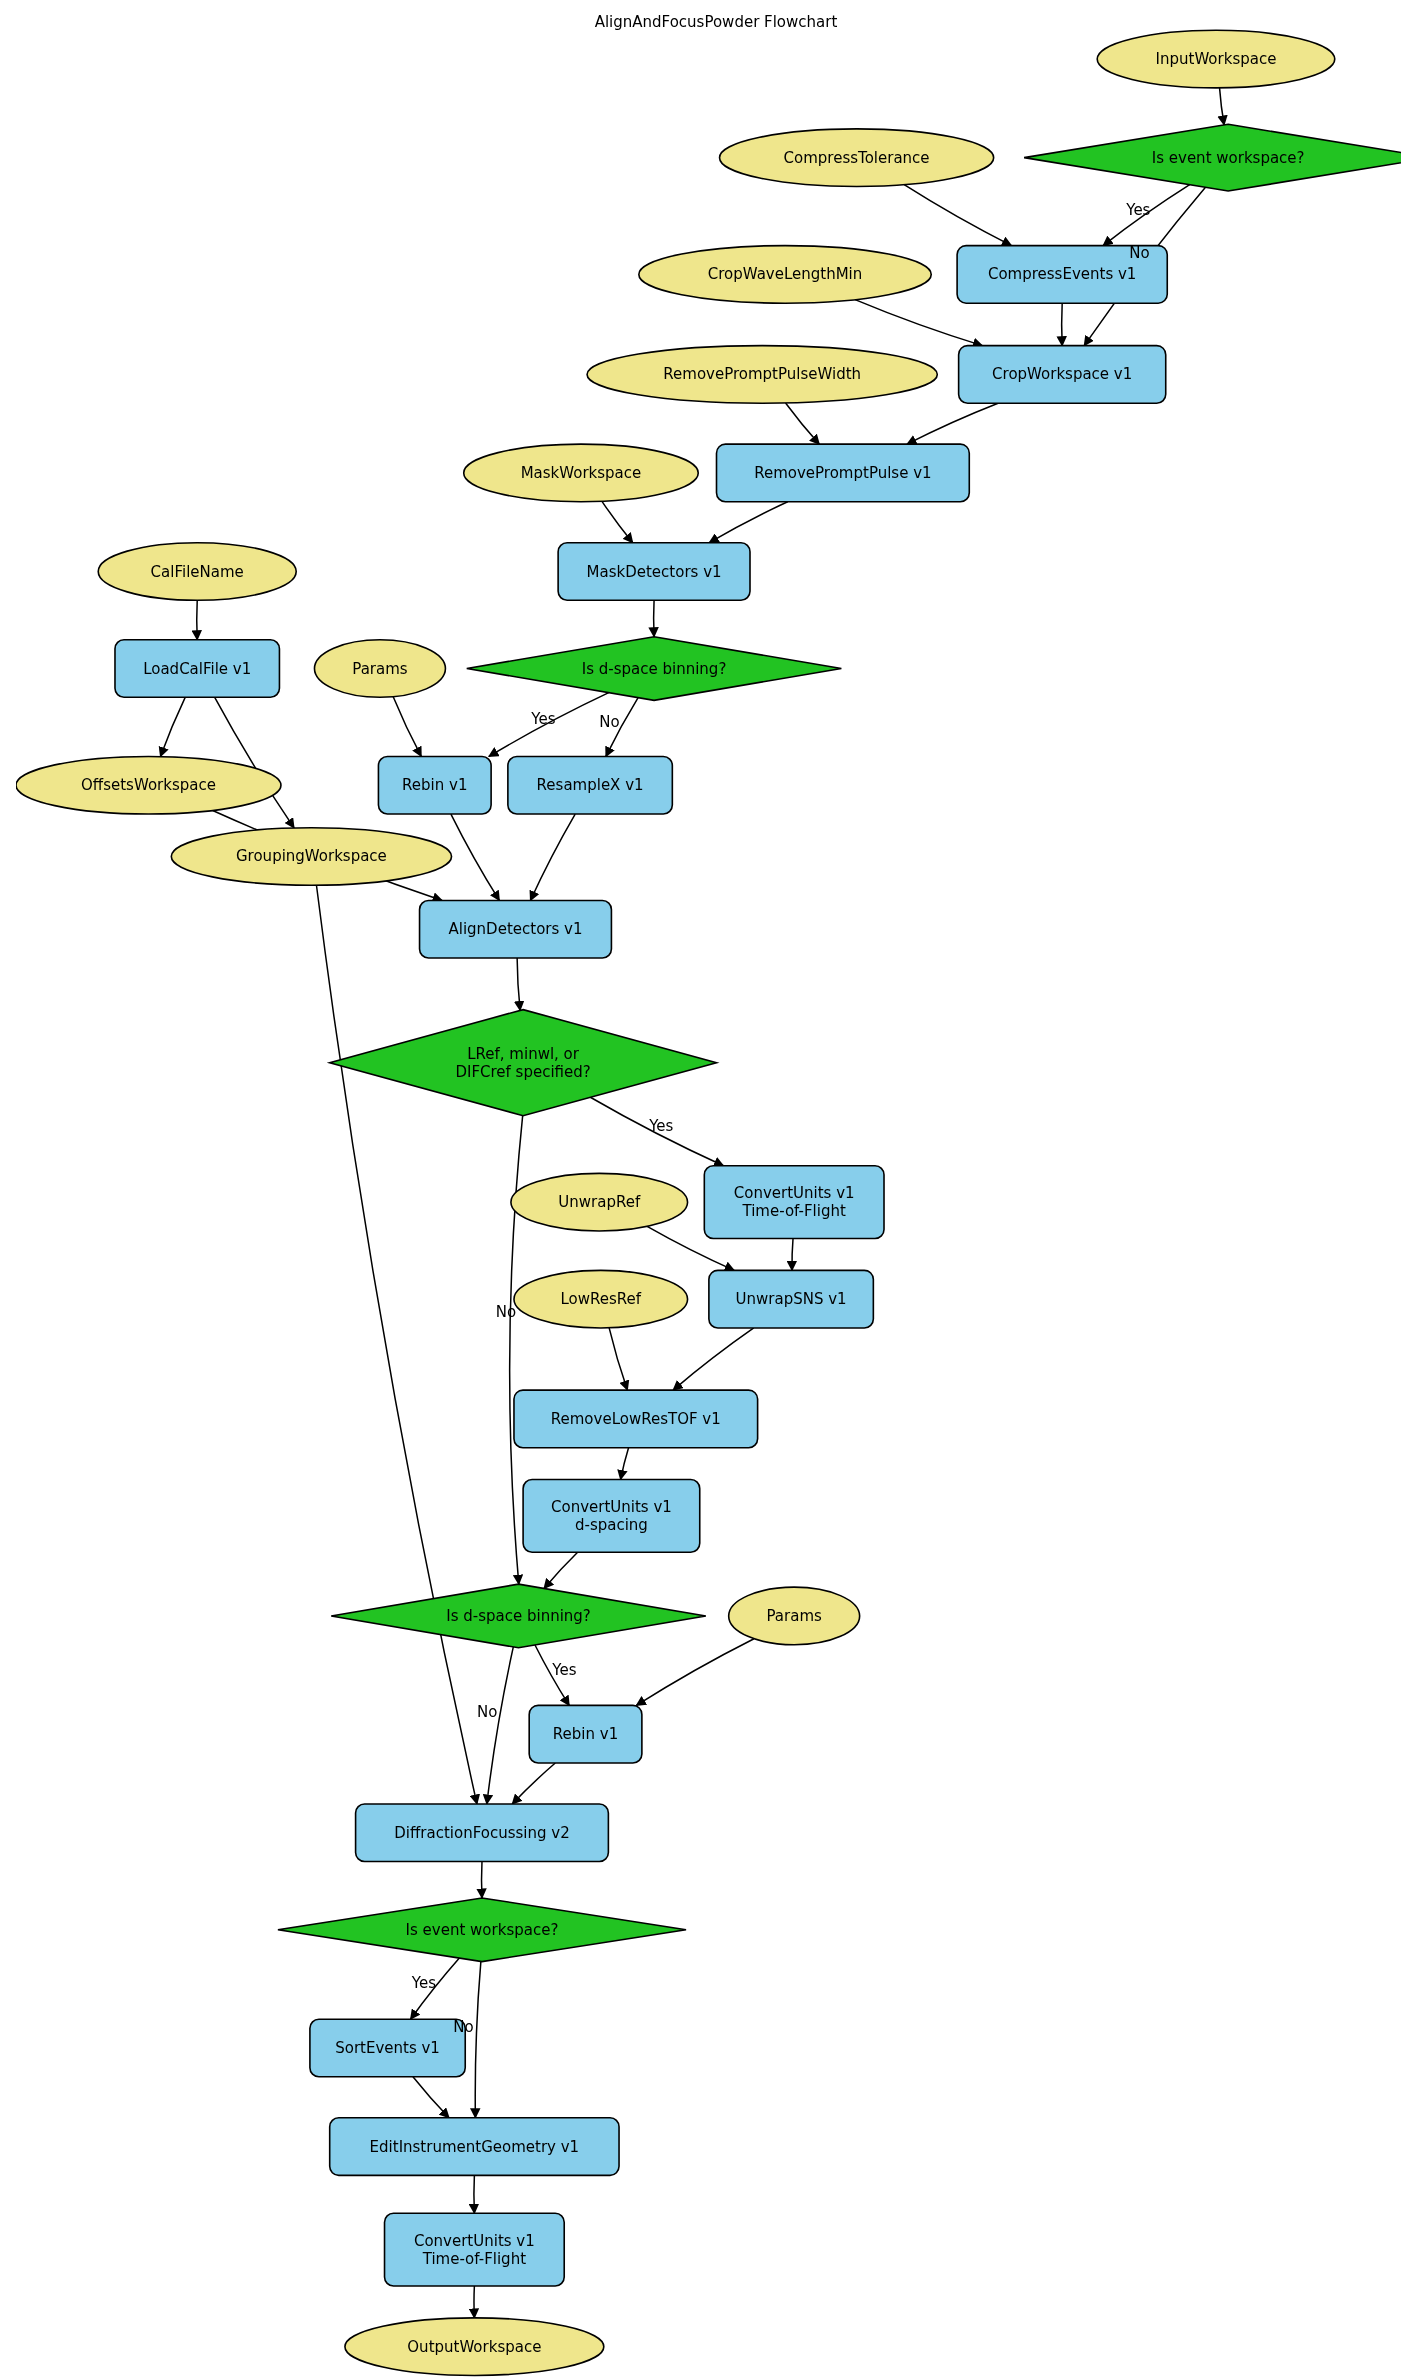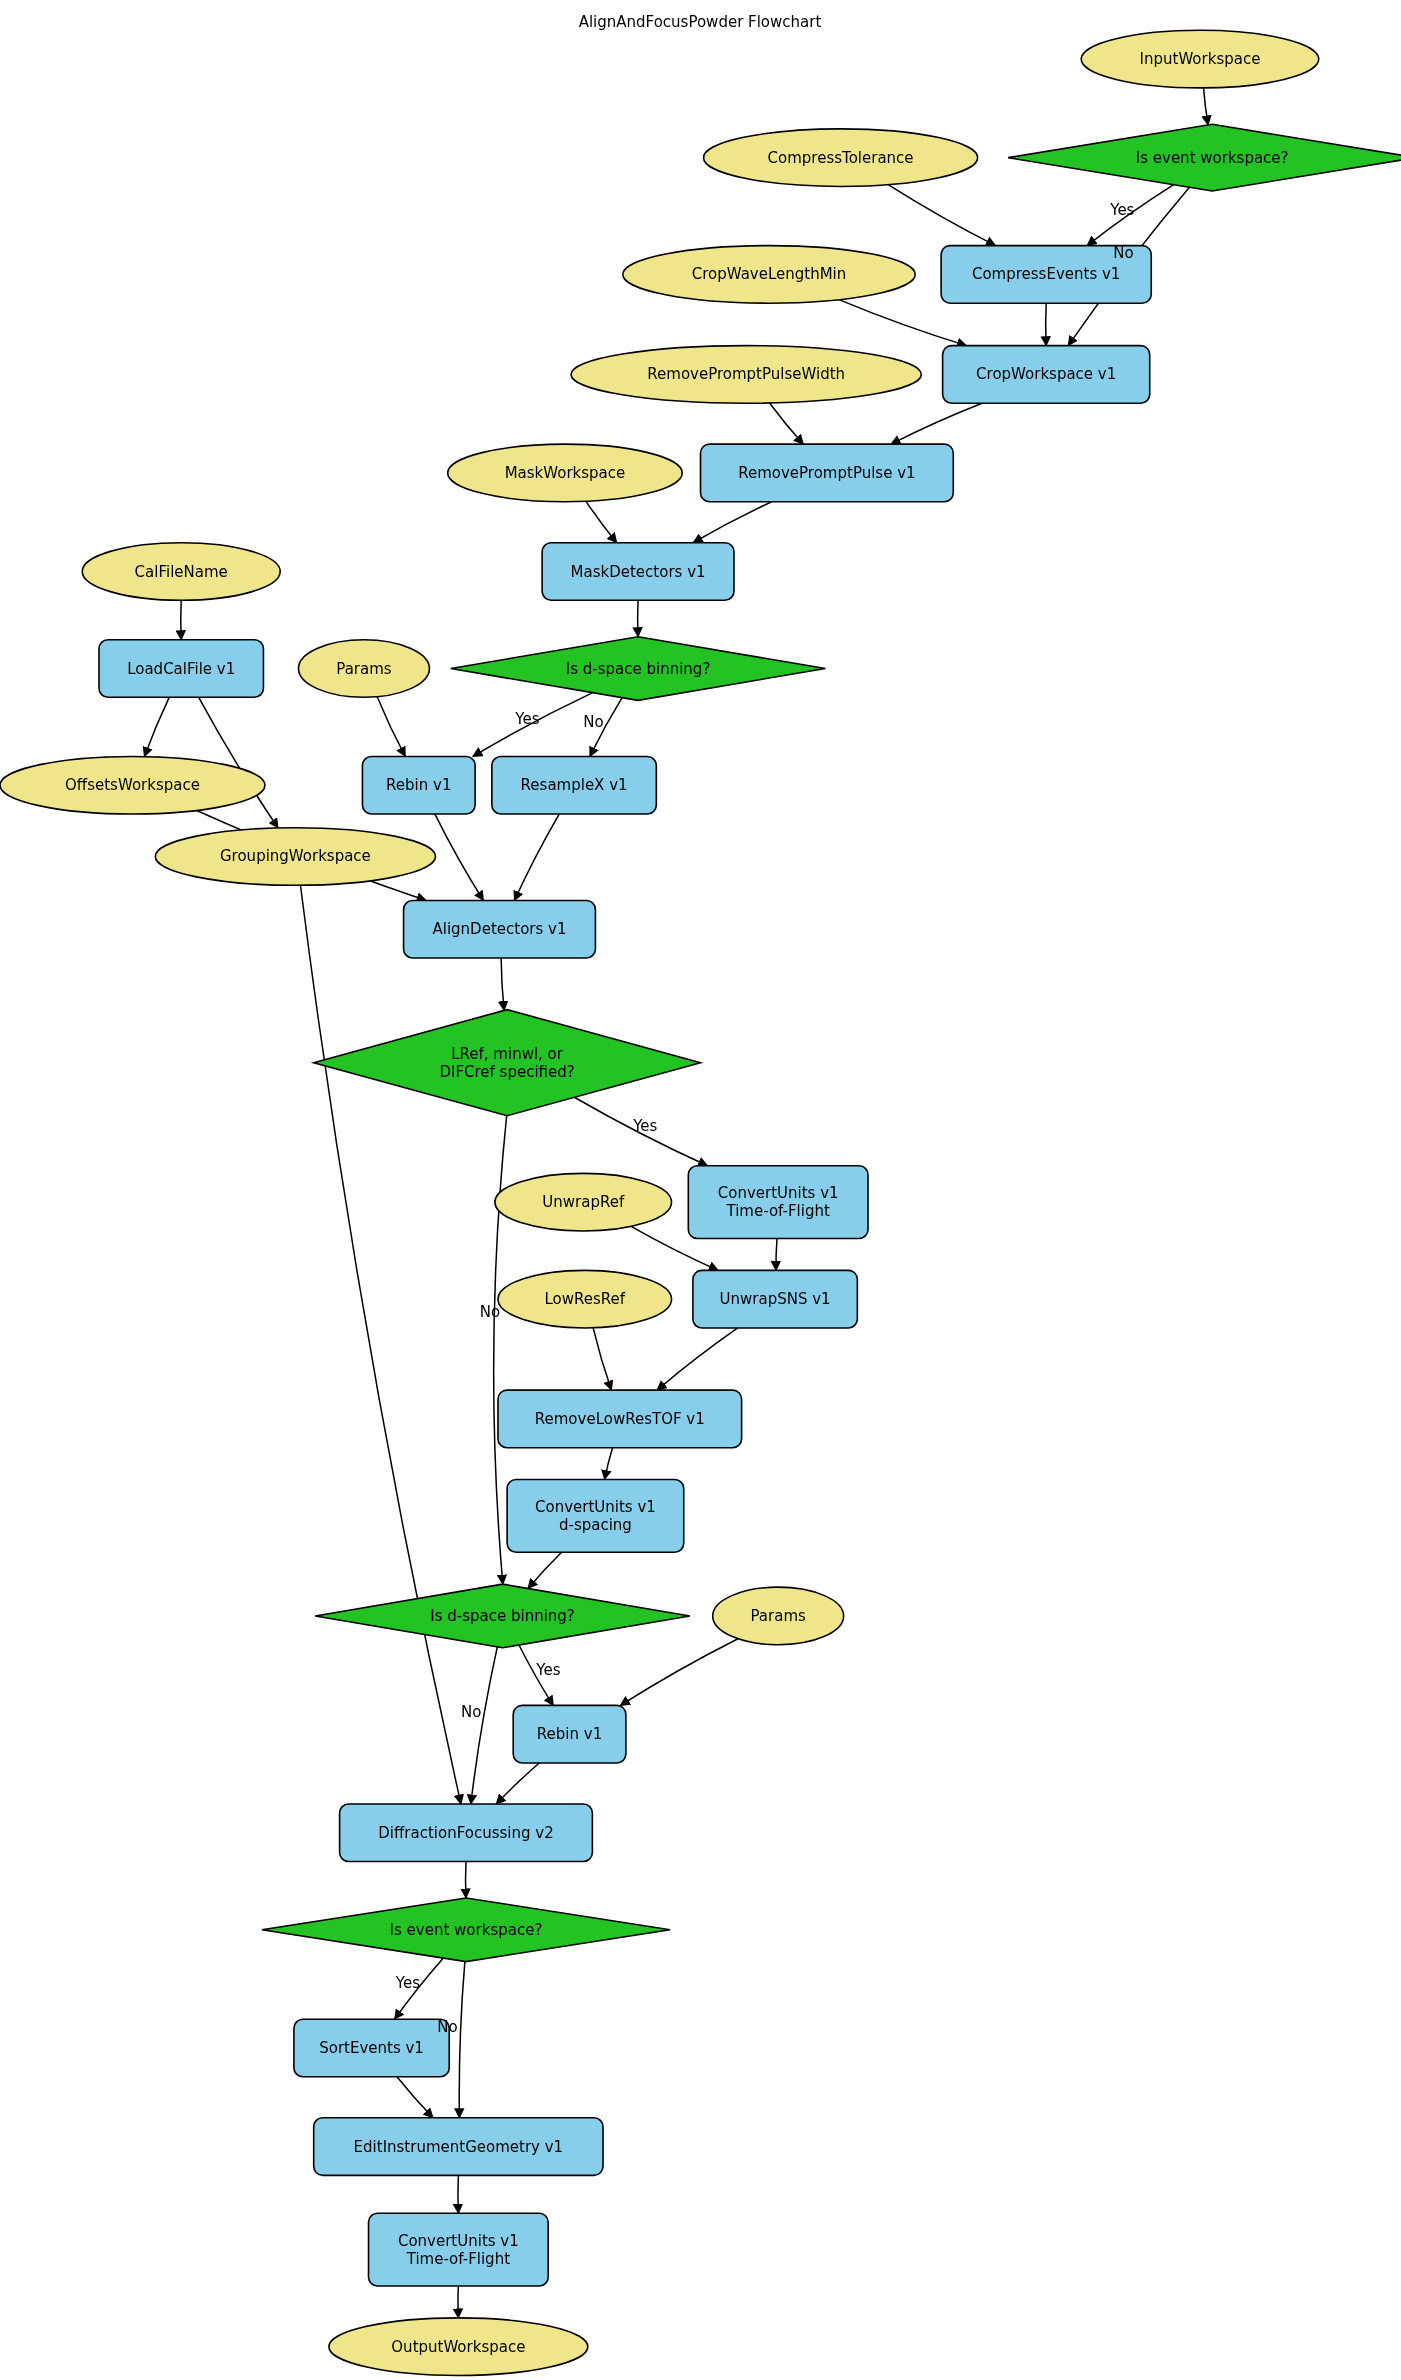--- a/index.html
+++ b/index.html
@@ -10,20 +10,21 @@
   body {
     width: 1401px;
     height: 2380px;
     font-family: "DejaVu Sans", sans-serif;
     overflow: hidden;
   }
   #flowchart-root {
     position: relative;
     width: 1114px;
     height: 2380px;
+    margin-left: 16px;
   }
   svg#chart {
     display: block;
     width: 1401px;
     height: 2380px;
   }
   .node-shape {
     stroke: #000000;
     stroke-width: 1.6;
   }

